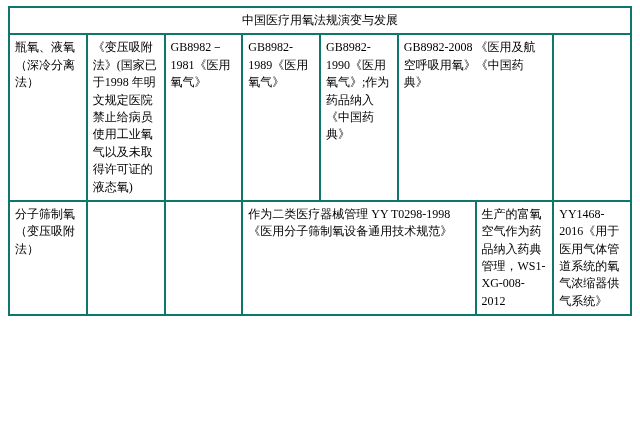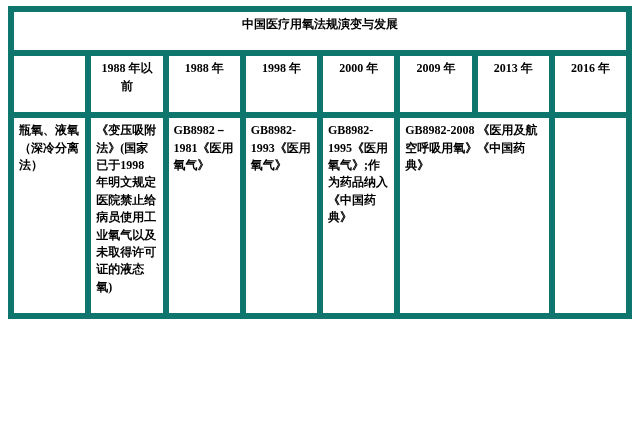--- a/index.html
+++ b/index.html
@@ -20,24 +20,24 @@
     box-sizing: border-box;
     padding: 6px 8px 0 8px;
   }
   table.oxy {
     border-collapse: collapse;
     table-layout: fixed;
     width: 624px;
     border: 1px solid #000;
   }
   table.oxy td, table.oxy th {
-    border: 6px solid #0f766e;
+    border: 2px solid #0f766e;
     vertical-align: top;
-    padding: 4px 5px 17px 5px;
-    font-weight: bold;
+    padding: 4px 5px 4px 5px;
+    font-weight: normal;
     font-size: 12px;
     line-height: 1.45;
     word-wrap: break-word;
     overflow-wrap: break-word;
   }
   .title-cell {
     text-align: center;
     font-weight: bold;
     font-size: 15px;
     padding: 7px 4px 7px 4px;
@@ -68,33 +68,31 @@
 </head>
 <body>
 
 <div class="doc">
   <table class="oxy">
     <tbody>
       <tr>
         <td class="title-cell" colspan="8">中国医疗用氧法规演变与发展</td>
       </tr>
       <tr>
-        <th class="hdr c-label"></th>
-        <th class="hdr c-year-pre">1988 年以前</th>
-        <th class="hdr c-1988">1988 年</th>
-        <th class="hdr c-1998">1998 年</th>
-        <th class="hdr c-2000">2000 年</th>
-        <th class="hdr c-2009">2009 年</th>
-        <th class="hdr c-2013">2013 年</th>
-        <th class="hdr c-2016">2016 年</th>
-      </tr>
-      <tr>
         <td class="rowlabel">瓶氧、液氧（深冷分离法）</td>
         <td>《变压吸附法》(国家已于1998 年明文规定医院禁止给病员使用工业氧气以及未取得许可证的液态氧)</td>
         <td>GB8982－1981《医用氧气》</td>
-        <td>GB8982-1993《医用氧气》</td>
-        <td>GB8982-1995《医用氧气》;作为药品纳入《中国药典》</td>
+        <td>GB8982-1989《医用氧气》</td>
+        <td>GB8982-1990《医用氧气》;作为药品纳入《中国药典》</td>
         <td colspan="2">GB8982-2008 《医用及航空呼吸用氧》《中国药典》</td>
         <td></td>
+      </tr>
+      <tr>
+        <td class="rowlabel">分子筛制氧（变压吸附法）</td>
+        <td></td>
+        <td></td>
+        <td colspan="3">作为二类医疗器械管理 YY T0298-1998 《医用分子筛制氧设备通用技术规范》</td>
+        <td>生产的富氧空气作为药品纳入药典管理，WS1-XG-008-2012</td>
+        <td>YY1468-2016《用于医用气体管道系统的氧气浓缩器供气系统》</td>
       </tr>
     </tbody>
   </table>
 </div>
 
 </body></html>

